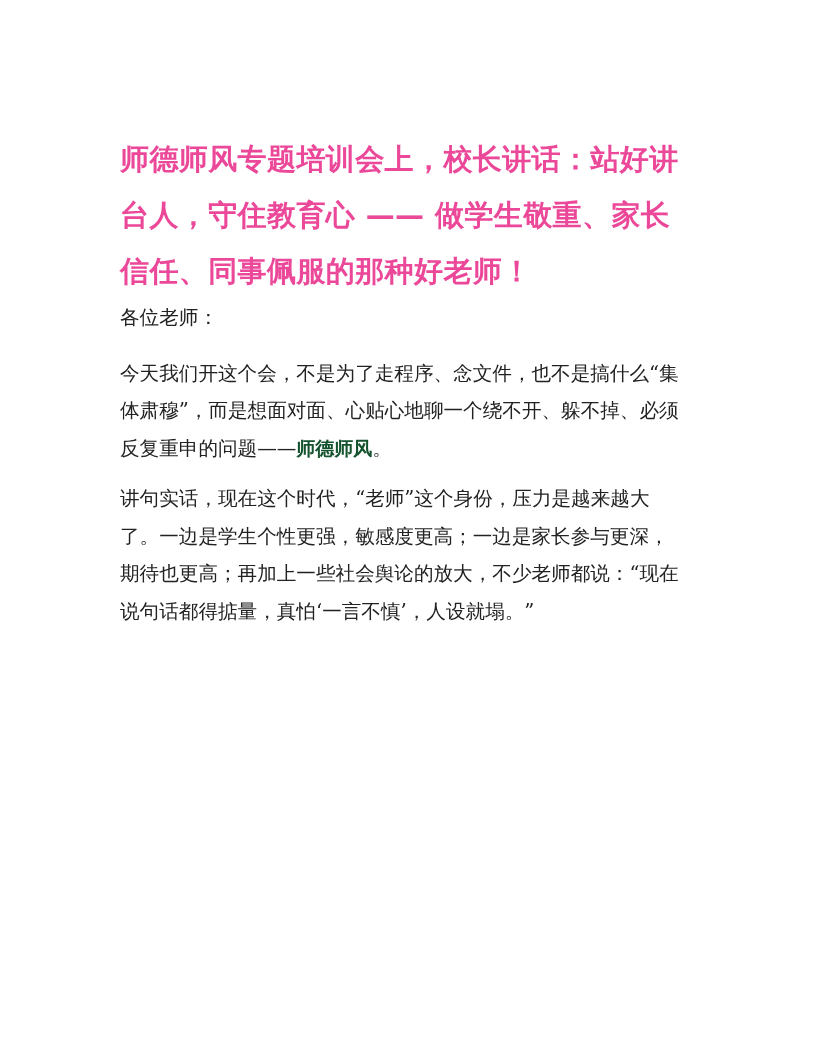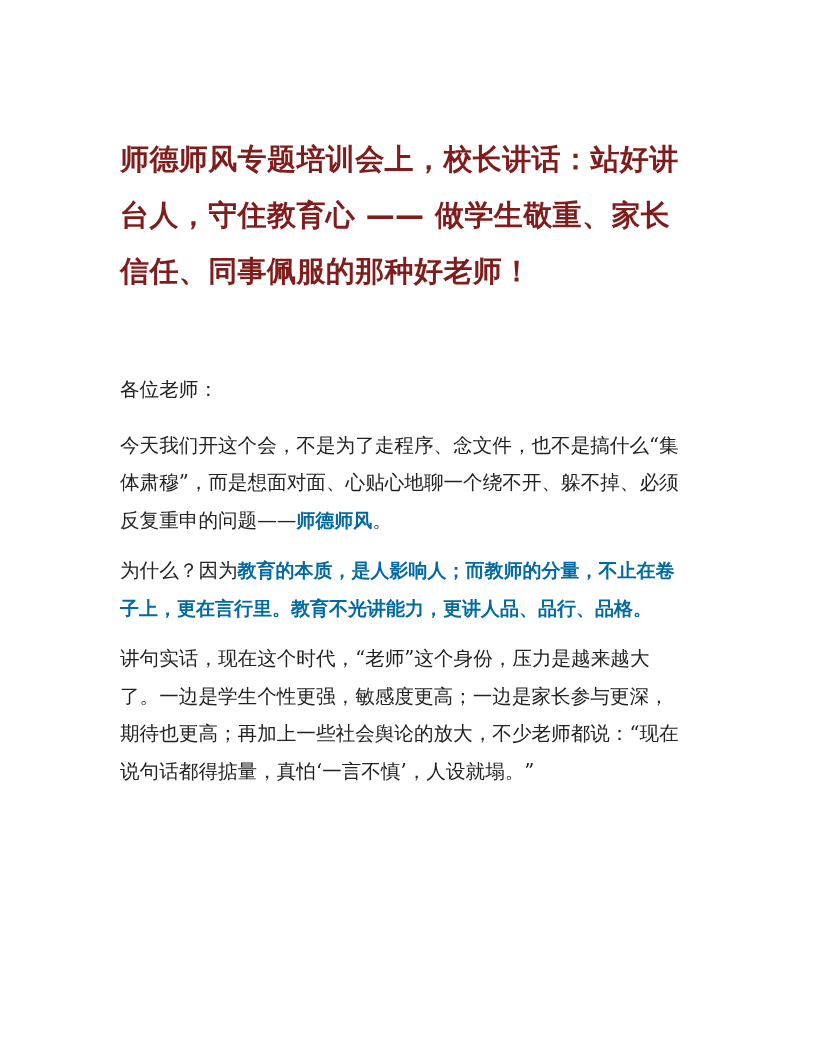--- a/index.html
+++ b/index.html
@@ -9,46 +9,45 @@
       color: #111111;
       font-family: "DejaVu Serif", "Liberation Serif", serif;
     }
     .title {
       font-family: "DejaVu Sans", "Liberation Sans", sans-serif;
       font-weight: bold;
       font-size: 29px;
       line-height: 56px;
       margin: 0;
       letter-spacing: 0.4px;
-      color: #7f1d1d;
+      color: #ec4899;
     }
-    .body { margin-top: 72px; }
+    .body { }
     .para {
       font-size: 19.6px;
       line-height: 37.5px;
       margin: 0 0 13px 0;
       color: #222;
     }
     .para.single { margin-bottom: 18px; }
     .b {
       font-family: "DejaVu Sans", "Liberation Sans", sans-serif;
       font-weight: bold;
-      color: #0369a1;
+      color: #14532d;
       font-size: 19px;
     }
   </style>
 </head>
 <body>
 
 <div class="page">
   <h1 class="title">师德师风专题培训会上，校长讲话：站好讲台人，守住教育心 —— 做学生敬重、家长信任、同事佩服的那种好老师！</h1>
 
   <div class="body">
     <p class="para single">各位老师：</p>
 
     <p class="para"><span>今天我们开这个会，不是为了走程序、念文件，也不是搞什么“集体肃穆”，而是想面对面、心贴心地聊一个绕不开、躲不掉、必须反复重申的问题——</span><span class="b">师德师风</span><span>。</span></p>
 
-    <p class="para"><span>为什么？因为</span><span class="b">教育的本质，是人影响人；而教师的分量，不止在卷子上，更在言行里。教育不光讲能力，更讲人品、品行、品格。</span></p>
 
     <p class="para"><span>讲句实话，现在这个时代，“老师”这个身份，压力是越来越大了。一边是学生个性更强，敏感度更高；一边是家长参与更深，期待也更高；再加上一些社会舆论的放大，不少老师都说：“现在说句话都得掂量，真怕‘一言不慎’，人设就塌。”</span></p>
 
   </div>
 </div>
 
 </body></html>

